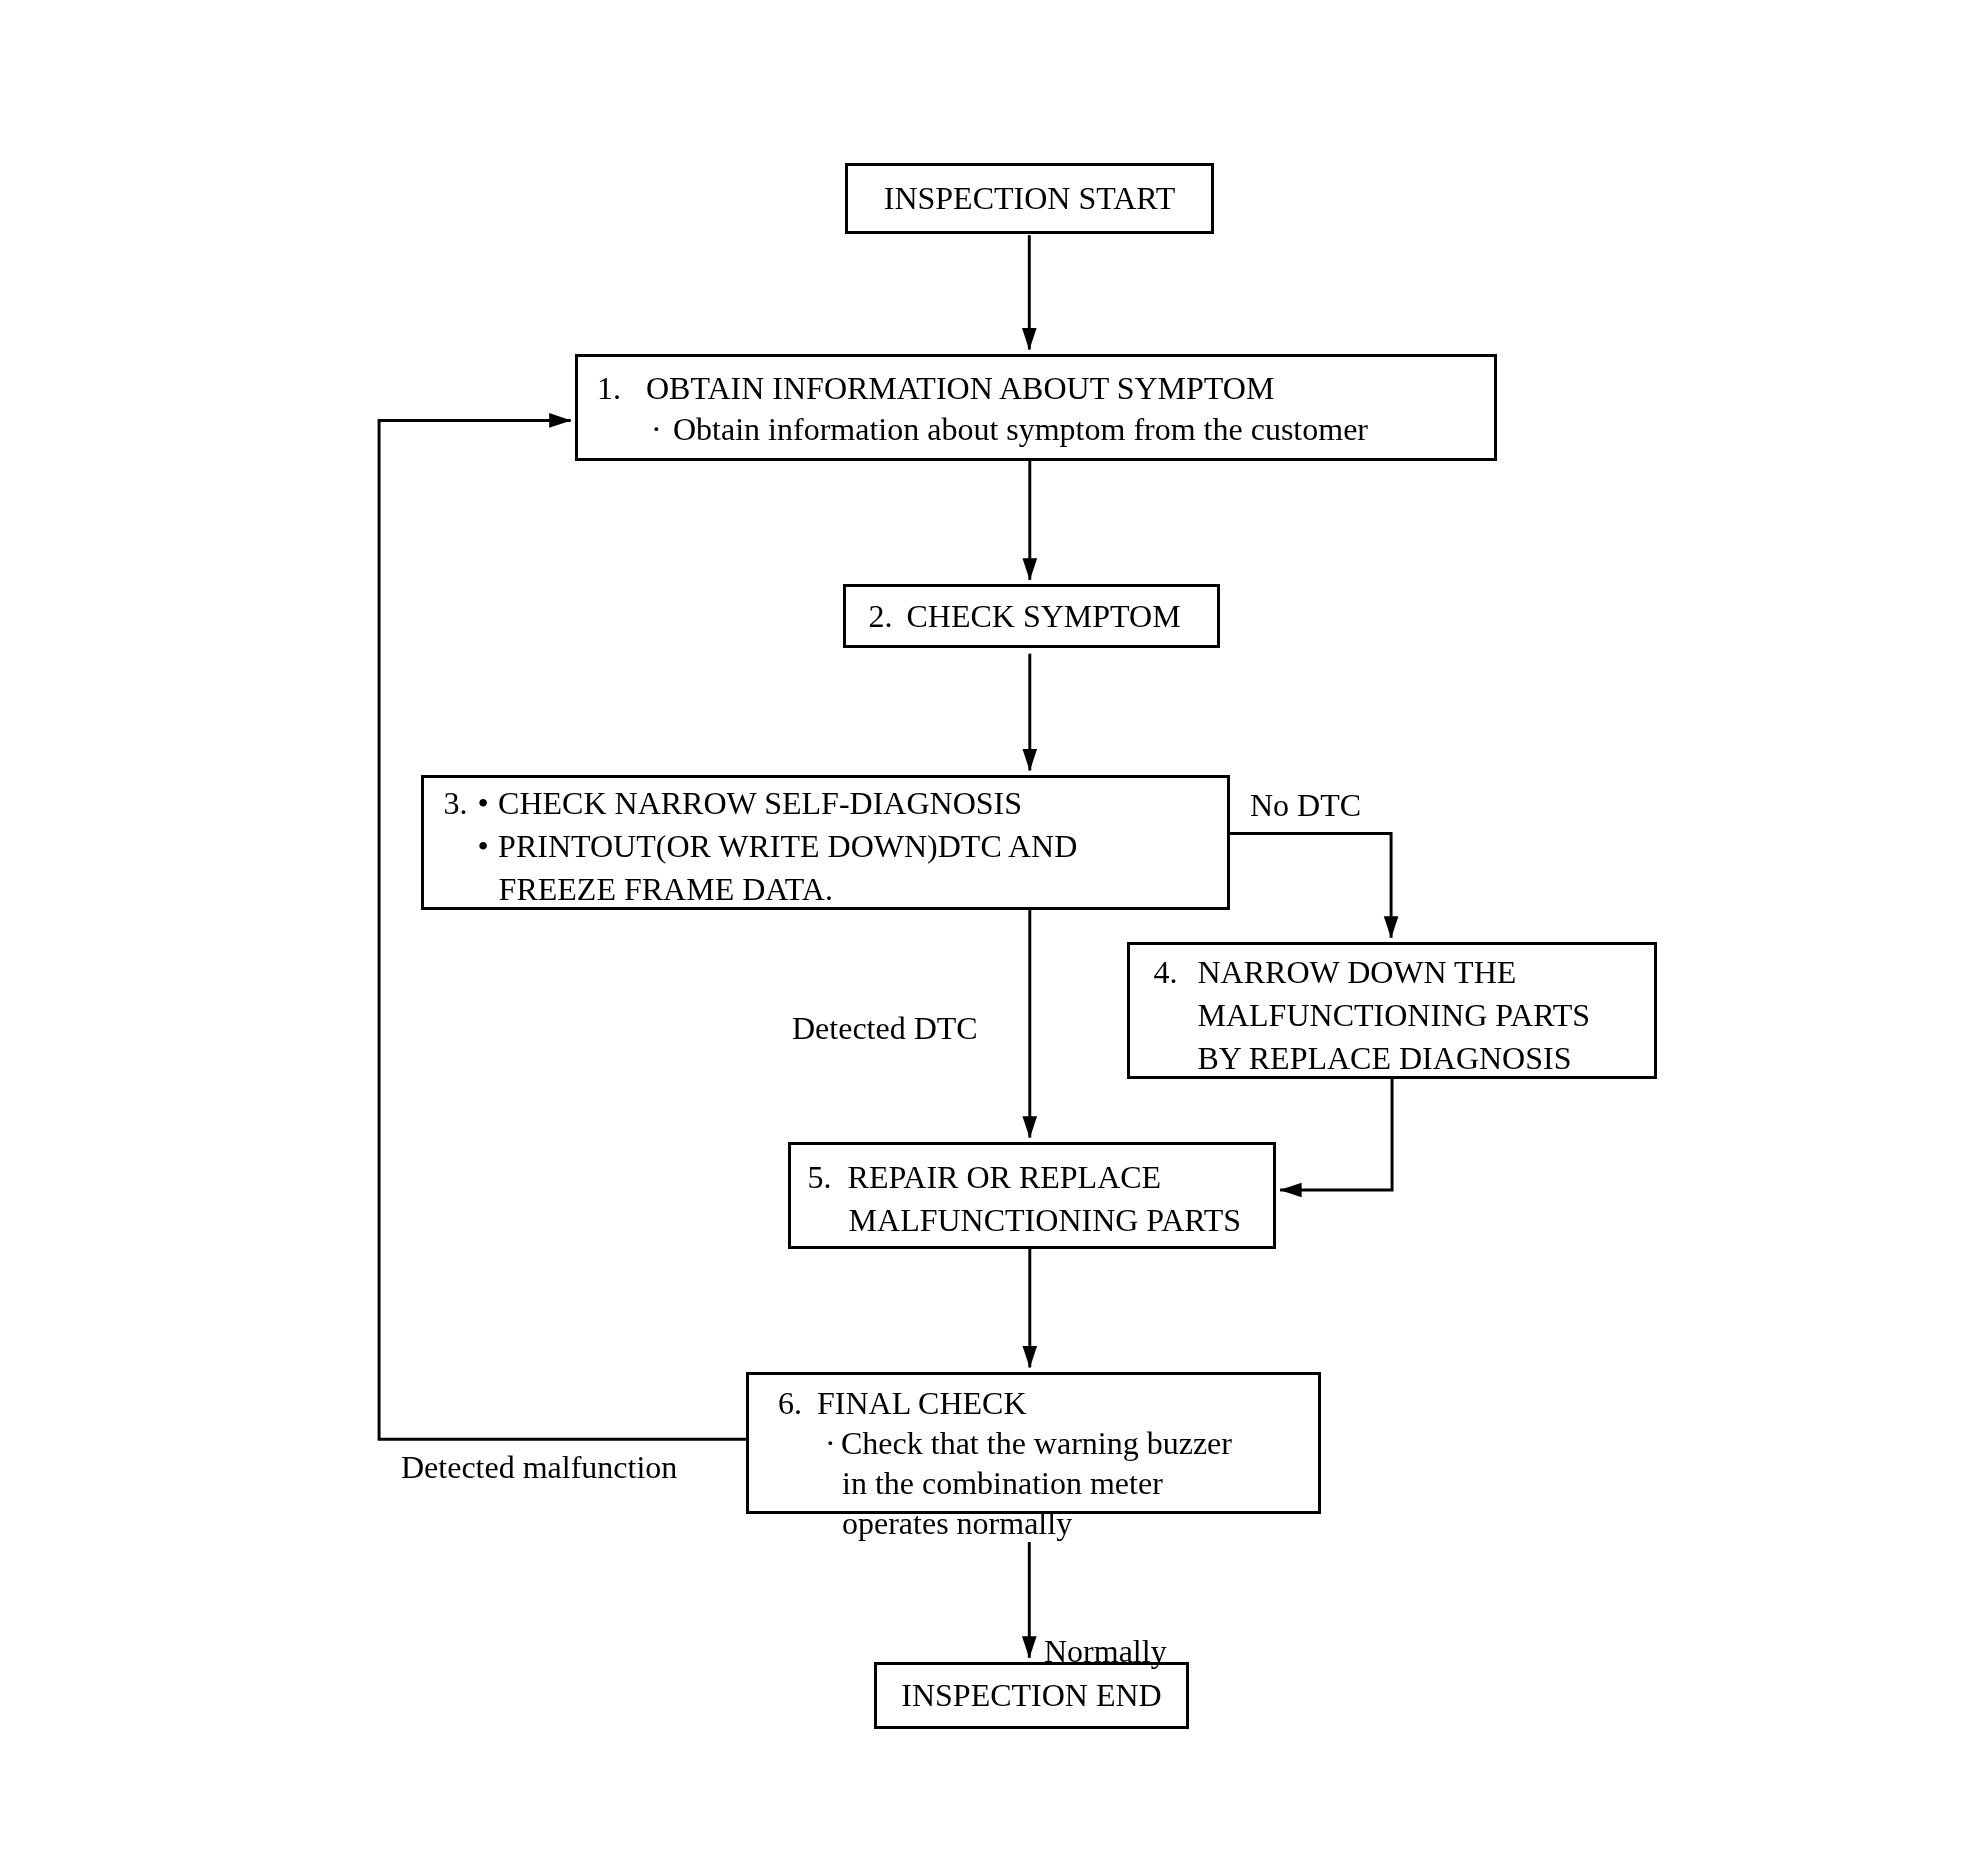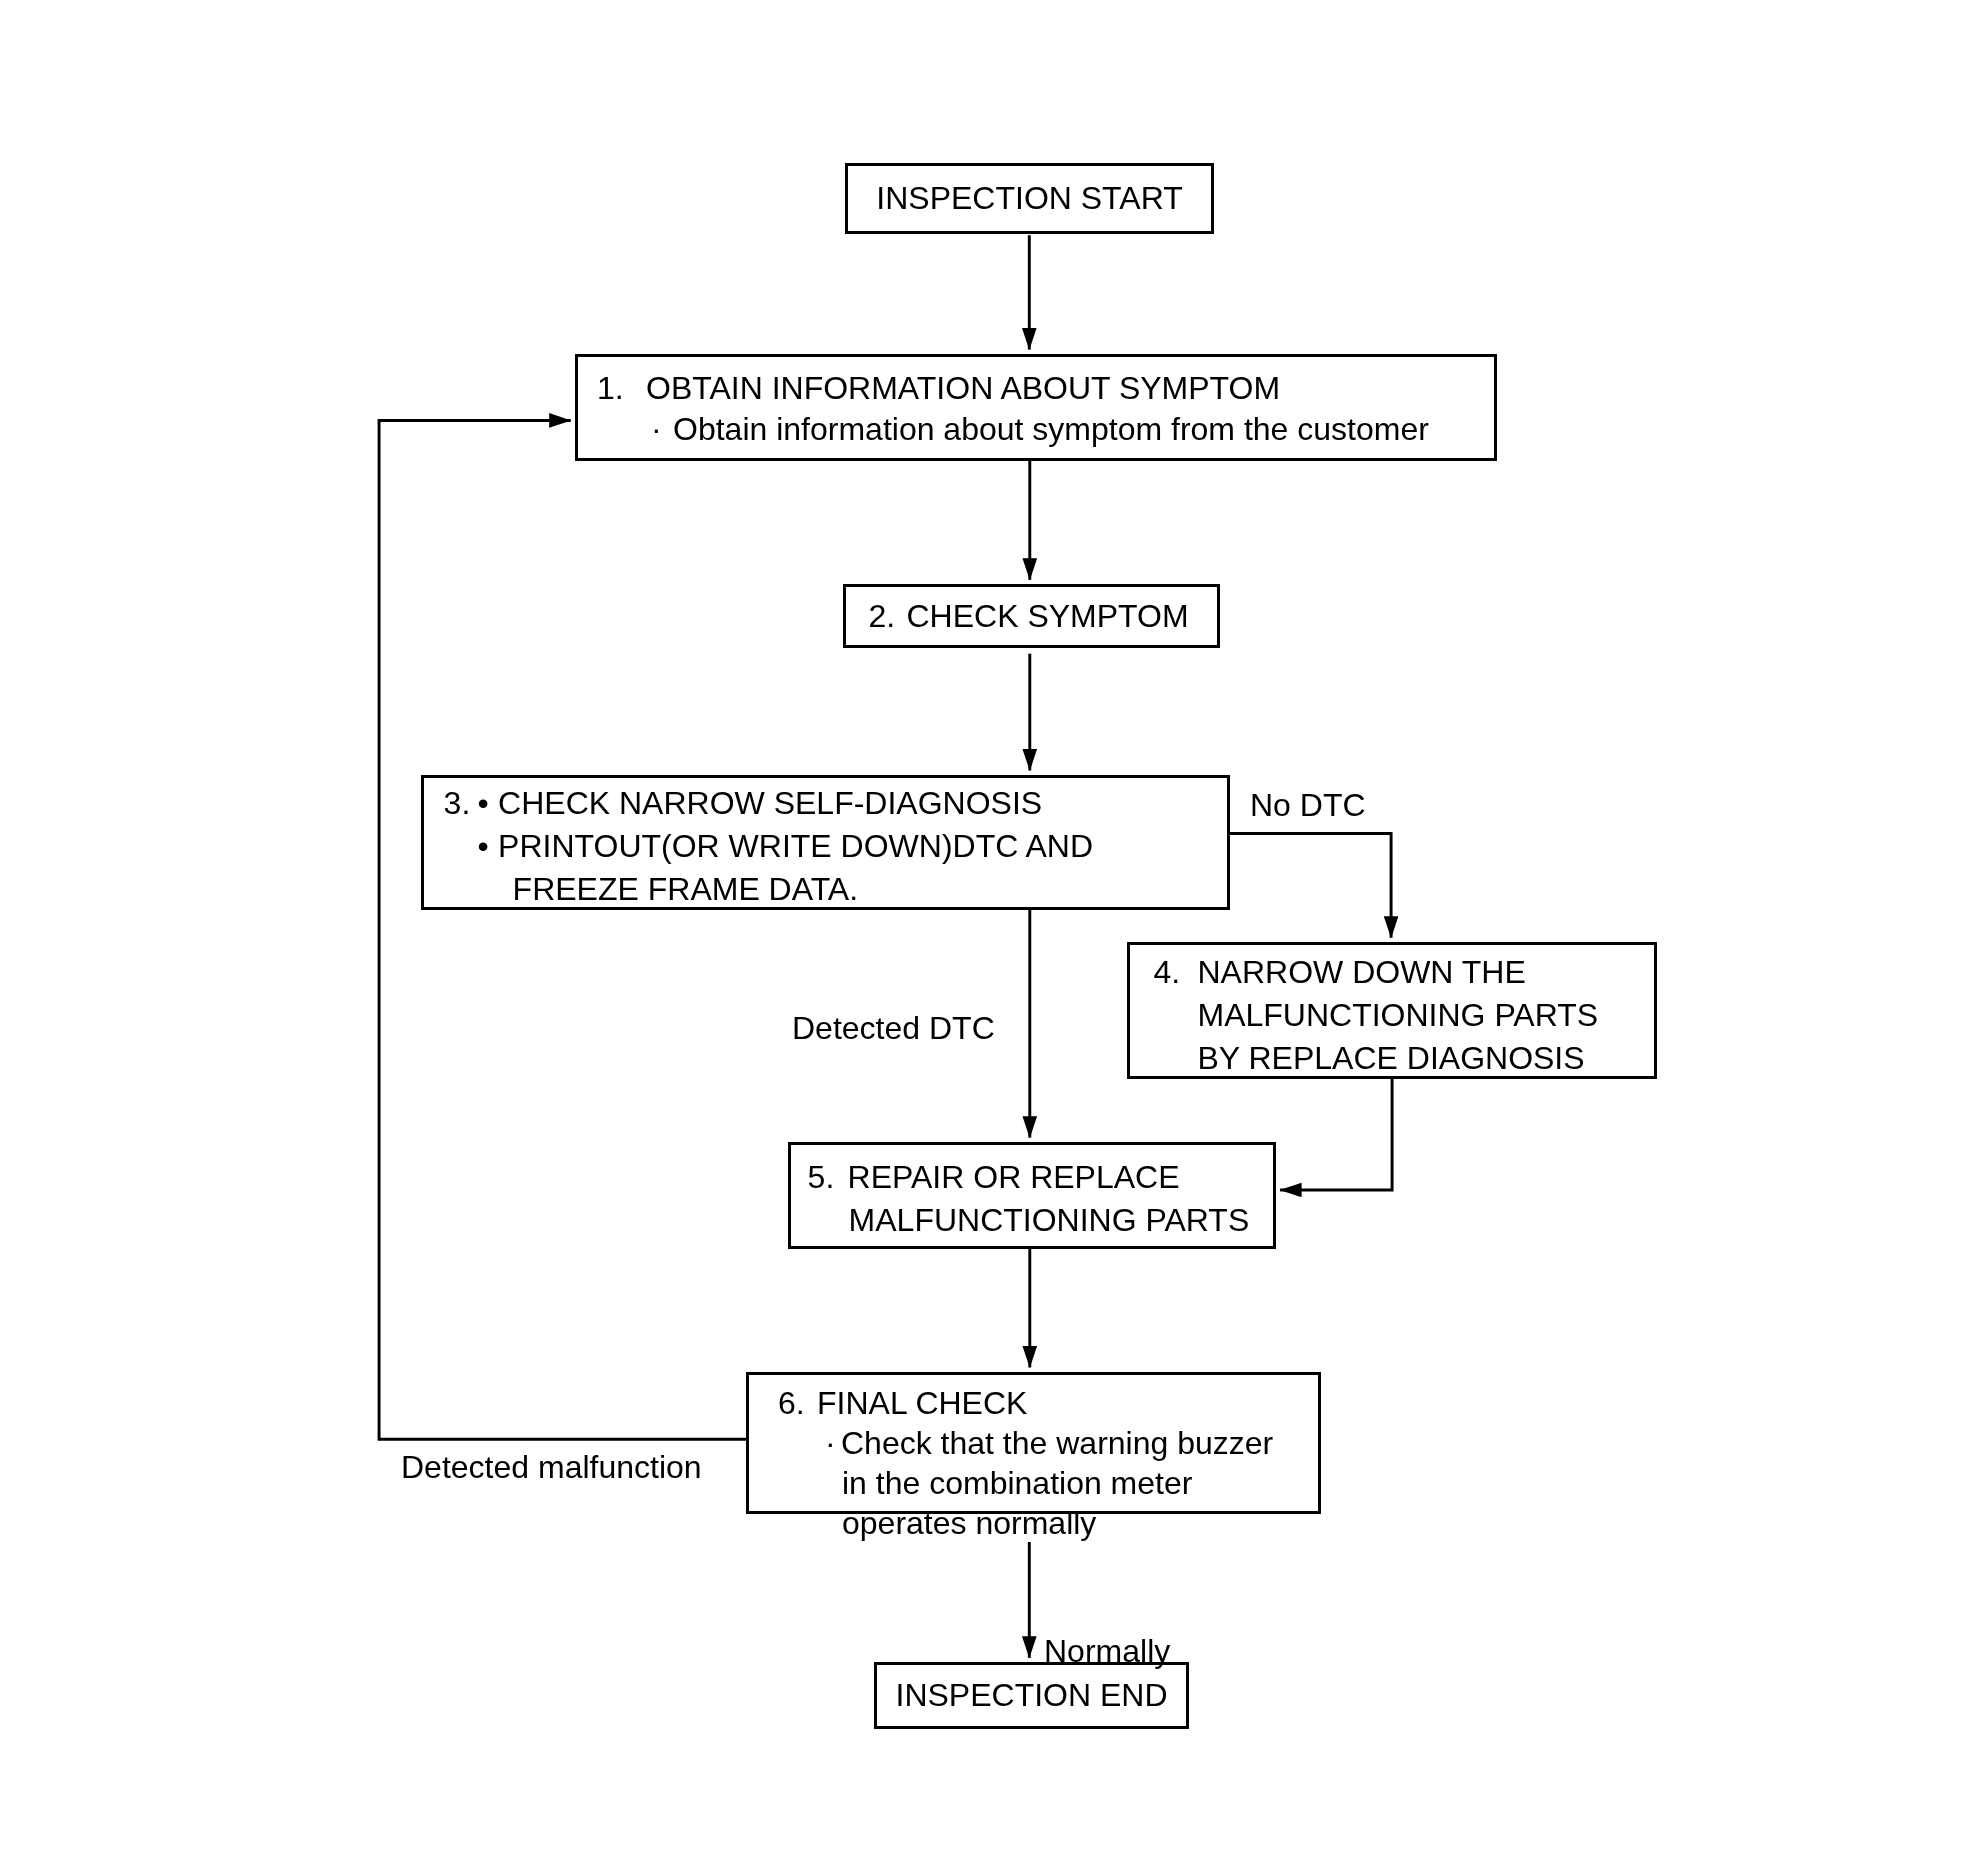--- a/index.html
+++ b/index.html
@@ -1,21 +1,21 @@
 <!DOCTYPE html>
 <html style="font-size:7.8px"><head>
 <meta charset="utf-8">
 <style>
   html, body { margin: 0; padding: 0; background: #ffffff; }
   .canvas {
     position: relative;
     width: 1975px;
     height: 1871px;
     background: #ffffff;
-    font-family: Liberation Sans, sans-serif;
+    font-family: Liberation Serif, serif;
     font-size: 32px;
     color: #000000;
     overflow: hidden;
   }
   .edges {
     position: absolute;
     left: 0; top: 0;
     width: 1975px; height: 1871px;
   }
   .edges polyline {
@@ -50,21 +50,21 @@
   #n-end   { left: 874px; top: 1662px; width: 315px;  height: 67px; }
 
   
   #n-1 .num { width: 49px; }
   #n-1 .note { margin-left: 54px; }
   #n-1 .blt { width: 22px; }
   #n-2 .num { width: 38px; }
   #n-3 .num { width: 34px; }
   #n-3 .blt { width: 20.5px; }
   #n-3 .ind-b { margin-left: 34px; }
-  #n-3 .ind-t { margin-left: 69px; }
+  #n-3 .ind-t { margin-left: 55px; }
   #n-4 .num { width: 44px; }
   #n-4 .ind { margin-left: 44px; }
   #n-5 .num { width: 40px; }
   #n-5 .ind { margin-left: 41px; }
   #n-6 .num { width: 39px; }
   #n-6 .blt { width: 16px; }
   #n-6 .ind-b { margin-left: 47px; }
   #n-6 .ind-t { margin-left: 64px; }
 
   .edge-label {

